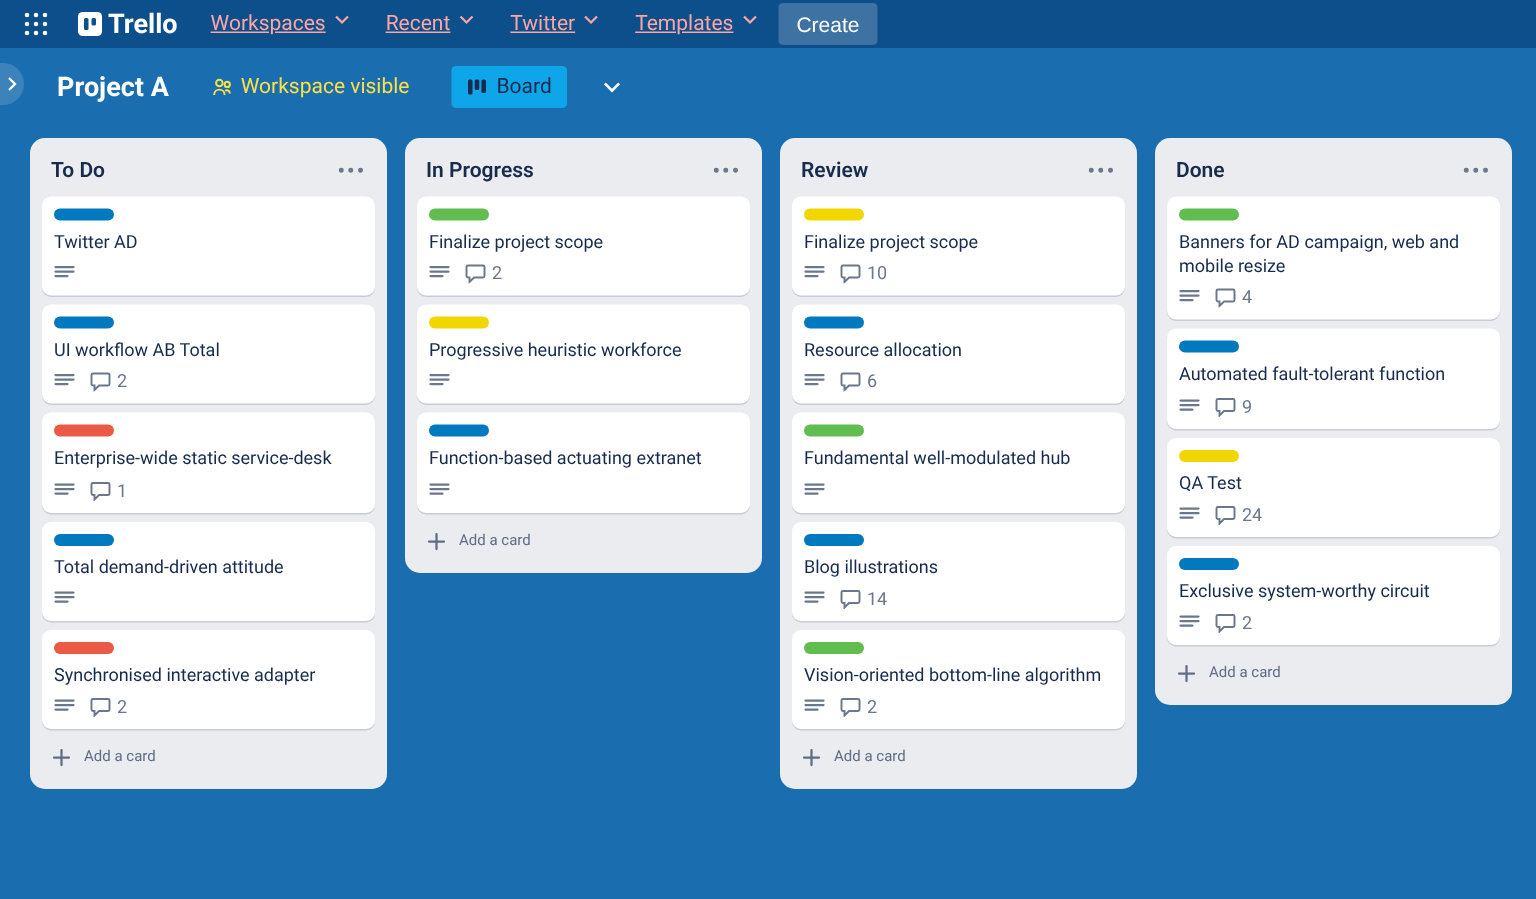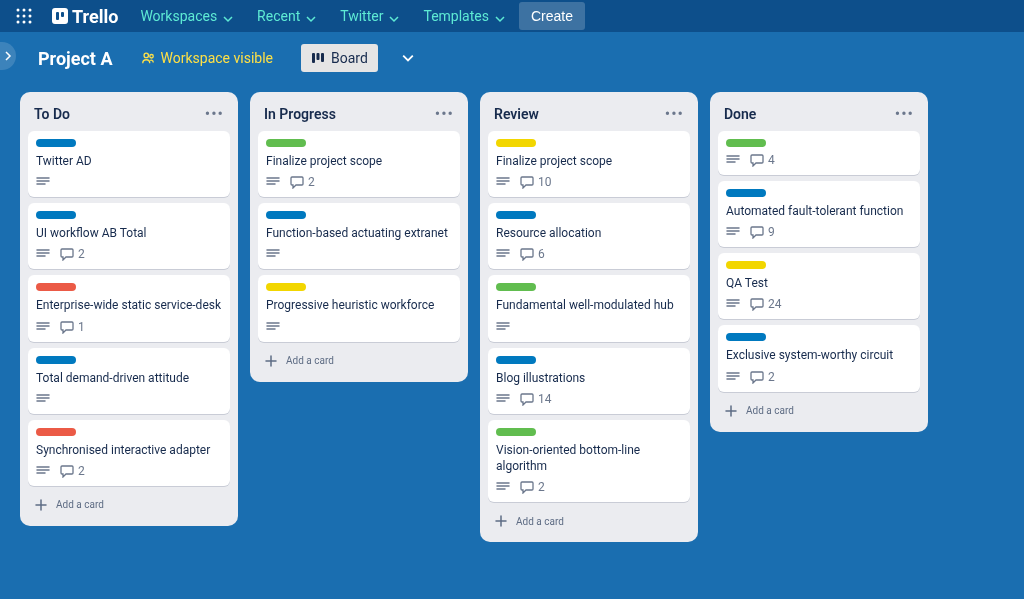--- a/index.html
+++ b/index.html
@@ -29,24 +29,25 @@
   display: flex; align-items: center; gap: 4px;
   color: #fff; font-weight: 700; font-size: 18px;
   padding: 0 8px; cursor: pointer;
 }
 .logo-box {
   width: 16px; height: 16px; background: #fff; border-radius: 3px;
   display:flex; align-items:center; justify-content:center;
 }
 .logo-box svg { width:10px; height:10px; }
 .nav-item {
-  color: #5eead4; font-size: 14px;
+  color: #fca5a5; font-size: 14px;
   padding: 6px 10px; border-radius: 3px;
-  display: flex; align-items: flex-end; gap: 6px;
+  display: flex; align-items: flex-start; gap: 6px;
   cursor: pointer;
+  text-decoration: underline;
 }
 .create-btn {
   background: rgba(255,255,255,0.2);
   color: #fff; font-size: 14px;
   padding: 6px 12px; border-radius: 3px;
   cursor: pointer; border: none;
 }
 .board-header {
   height: 52px;
   display: flex; align-items: center;
@@ -61,38 +62,38 @@
   display:flex; align-items:center; justify-content:center;
   color:#fff; cursor:pointer;
 }
 .board-title { color:#fff; font-size:18px; font-weight:700; margin-left:18px;}
 .hdr-btn {
   color:#fde047; font-size:14px;
   display:flex; align-items:center; gap:6px;
   padding:6px 10px; border-radius:3px; cursor:pointer;
 }
 .board-view-btn {
-  background:#e5e5e5; color:#172b4d;
+  background:#0ea5e9; color:#172b4d;
   padding:6px 10px; border-radius:3px;
   display:flex; align-items:center; gap:6px;
   font-size:14px; cursor:pointer;
 }
 .chevron-box {
   color:#fff; padding:6px; cursor:pointer;
 }
 .board {
   display:flex; gap:12px;
   padding: 8px 20px;
   align-items:flex-start;
   overflow-x:auto;
 }
 .list {
   background:#ebecf0;
   border-radius:10px;
-  width:218px;
+  width:238px;
   flex-shrink:0;
   padding:8px;
   display:flex; flex-direction:column; gap:6px;
 }
 .list-header {
   display:flex; justify-content:space-between; align-items:center;
   padding:4px 6px 2px;
 }
 .list-title { font-size:14px; font-weight:600; color:#172b4d; }
 .list-menu { color:#6b778c; cursor:pointer; font-size:16px; letter-spacing:1px;}
@@ -311,33 +312,33 @@
           </span>
           <span class="badge">
             <svg width="14" height="14" viewBox="0 0 14 14">
               <path d="M2 2h10a1 1 0 011 1v6a1 1 0 01-1 1H6l-3 3v-3H2a1 1 0 01-1-1V3a1 1 0 011-1z" fill="none" stroke="#6b778c" stroke-width="1.3"></path>
             </svg>
             <span>2</span>
           </span>
         </div>
       </div>
       <div class="card">
-        <div class="label blue"></div>
-        <div class="card-title">Function-based actuating extranet</div>
-        <div class="badges">
-          <span class="badge">
-            <svg width="14" height="14" viewBox="0 0 14 14">
-              <path d="M1 3h12M1 6h12M1 9h8" stroke="#6b778c" stroke-width="1.5" stroke-linecap="round"></path>
-            </svg>
-          </span>
-        </div>
-      </div>
-      <div class="card">
         <div class="label yellow"></div>
         <div class="card-title">Progressive heuristic workforce</div>
+        <div class="badges">
+          <span class="badge">
+            <svg width="14" height="14" viewBox="0 0 14 14">
+              <path d="M1 3h12M1 6h12M1 9h8" stroke="#6b778c" stroke-width="1.5" stroke-linecap="round"></path>
+            </svg>
+          </span>
+        </div>
+      </div>
+      <div class="card">
+        <div class="label blue"></div>
+        <div class="card-title">Function-based actuating extranet</div>
         <div class="badges">
           <span class="badge">
             <svg width="14" height="14" viewBox="0 0 14 14">
               <path d="M1 3h12M1 6h12M1 9h8" stroke="#6b778c" stroke-width="1.5" stroke-linecap="round"></path>
             </svg>
           </span>
         </div>
       </div>
       <div class="add-card">
         <svg width="14" height="14" viewBox="0 0 14 14">
@@ -437,20 +438,21 @@
         <span>Add a card</span>
       </div>
     </div>
     <div class="list">
       <div class="list-header">
         <div class="list-title">Done</div>
         <div class="list-menu">•••</div>
       </div>
       <div class="card">
         <div class="label green"></div>
+        <div class="card-title">Banners for AD campaign, web and mobile resize</div>
         <div class="badges">
           <span class="badge">
             <svg width="14" height="14" viewBox="0 0 14 14">
               <path d="M1 3h12M1 6h12M1 9h8" stroke="#6b778c" stroke-width="1.5" stroke-linecap="round"></path>
             </svg>
           </span>
           <span class="badge">
             <svg width="14" height="14" viewBox="0 0 14 14">
               <path d="M2 2h10a1 1 0 011 1v6a1 1 0 01-1 1H6l-3 3v-3H2a1 1 0 01-1-1V3a1 1 0 011-1z" fill="none" stroke="#6b778c" stroke-width="1.3"></path>
             </svg>

